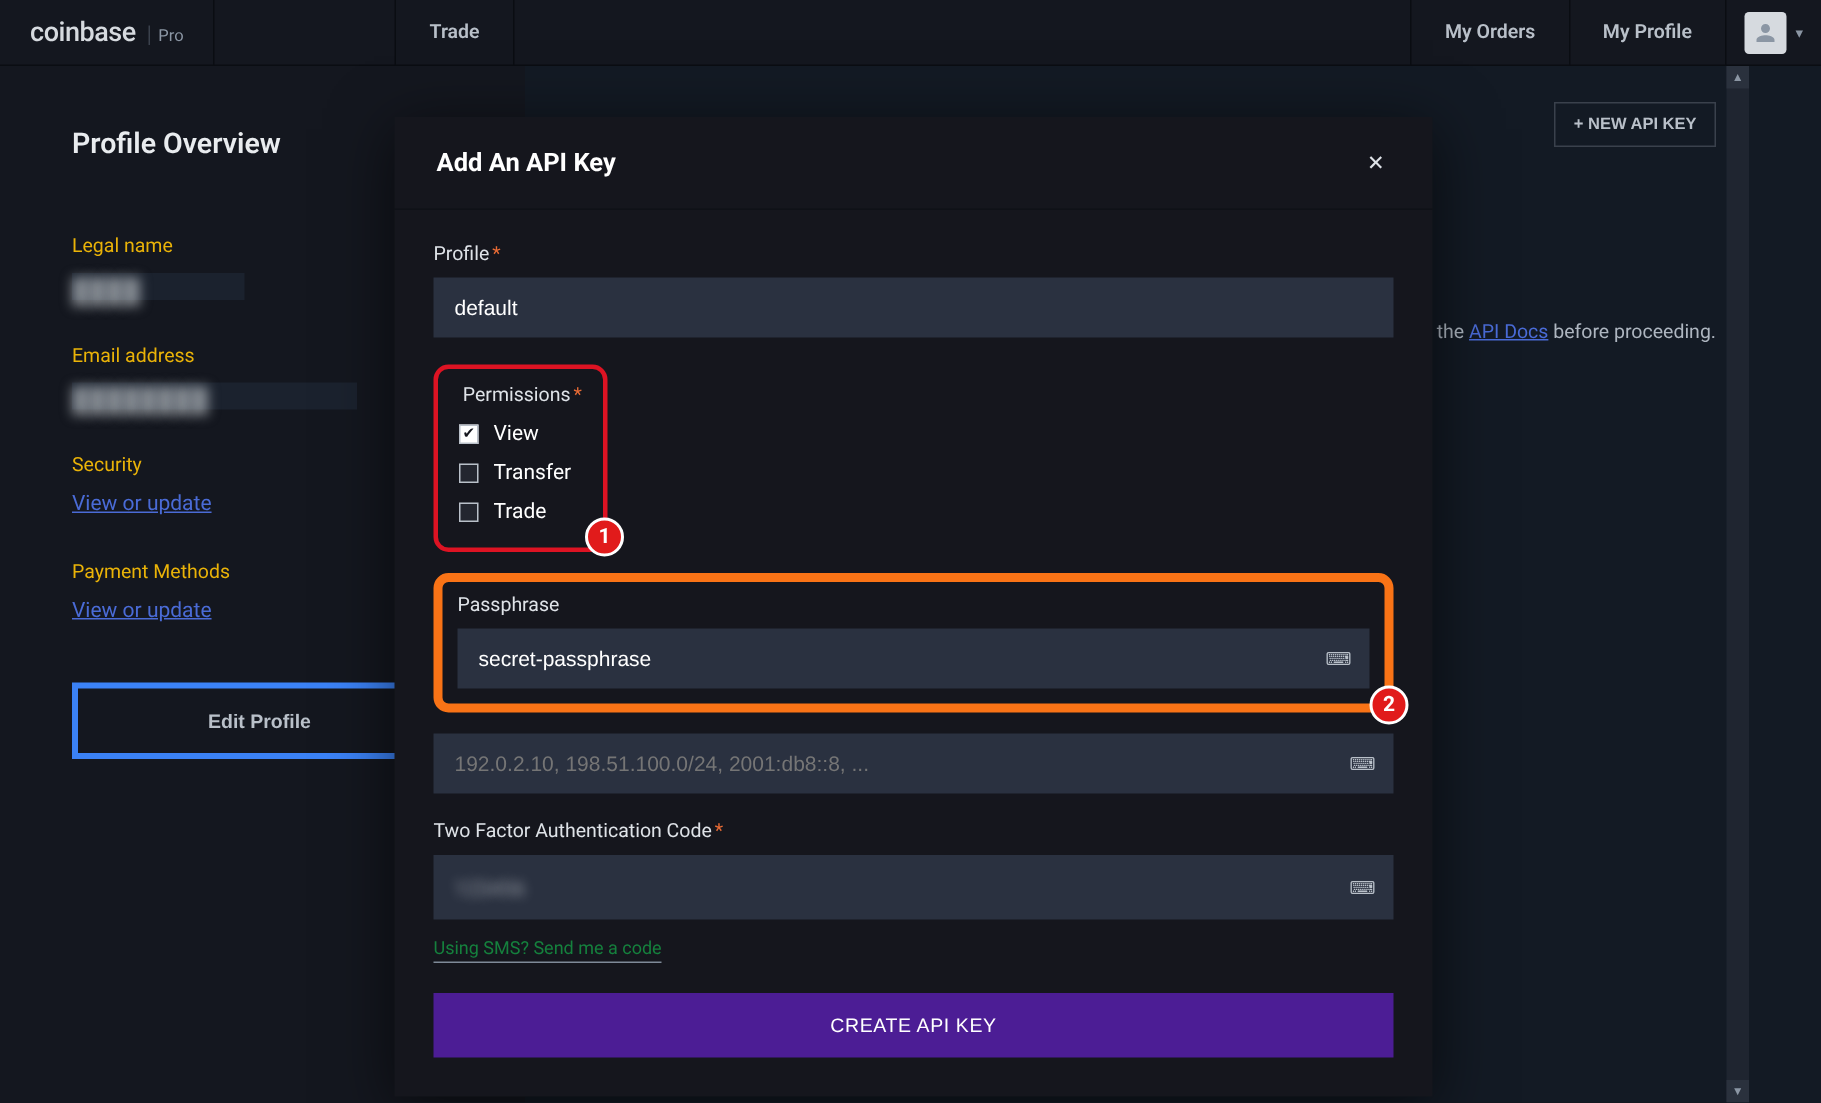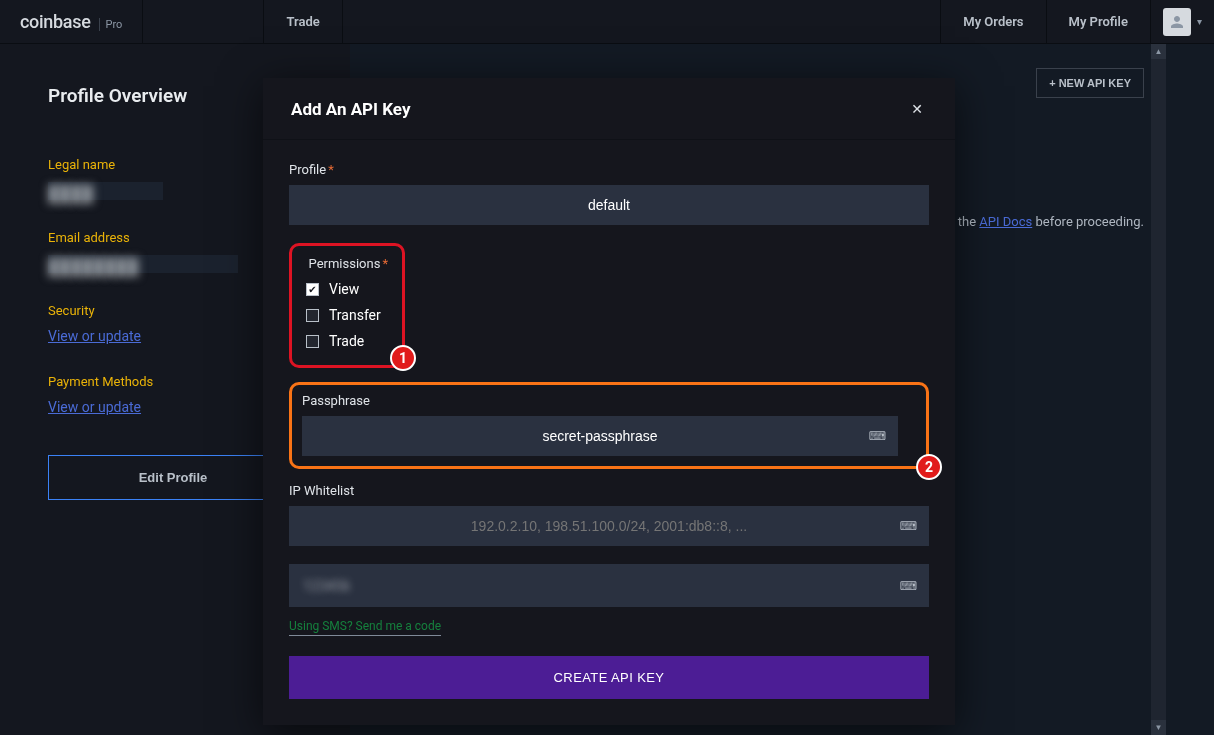--- a/index.html
+++ b/index.html
@@ -61,21 +61,21 @@
   color: transparent;
   text-shadow: 0 0 8px rgba(220,225,230,0.55);
   width: fit-content;
   padding: 2px 0;
   height: 18px;
 }
 .blur1 { width: 115px; }
 .blur2 { width: 190px; }
 .link-text { color: #4a6bd6; text-decoration: underline; font-size: 14px; cursor: pointer; }
 .edit-btn {
-  border: 1px solid #3b82f6;
+  border: 4px solid #3b82f6;
   background: transparent;
   color: #b9c0c9;
   font-weight: 600;
   font-size: 13px;
   padding: 14px 0;
   width: 250px;
   cursor: pointer;
   margin-top: 10px;
 }
 
@@ -151,21 +151,20 @@
 .req { color: #e86b35; margin-left: 2px; }
 .text-input {
   width: 100%;
   background: #2a3140;
   border: none;
   color: #fff;
   font-size: 14px;
   padding: 12px 14px;
   outline: none;
   position: relative;
-  text-align: center;
 }
 .form-sec { margin-bottom: 18px; position: relative; }
 
 .perm-box {
   border: 3px solid #dd1323;
   border-radius: 10px;
   padding: 10px 14px 16px 14px;
   width: 116px;
   position: relative;
 }
@@ -180,23 +179,23 @@
 
 .annot-badge {
   position: absolute;
   width: 26px; height: 26px; border-radius: 50%;
   background: #e11b1b; border: 2px solid #fff;
   color: #fff; font-weight: 700; font-size: 14px;
   display: flex; align-items: center; justify-content: center;
 }
 
 .pass-wrap {
-  border: 3px solid #f97316;
+  border: 6px solid #f97316;
   border-radius: 10px;
-  padding: 8px 28px 10px 10px;
+  padding: 8px 10px 10px 10px;
   position: relative;
 }
 
 .kbd-icon {
   position: absolute;
   right: 34px;
   top: 50%;
   transform: translateY(-50%);
   font-size: 12px;
   color: #b9c0c9;
@@ -348,29 +347,29 @@
         <div class="input-holder">
           <input class="text-input" value="secret-passphrase" style="">
           <span class="kbd-icon" style="right:12px;">⌨</span>
         </div>
         <div class="annot-badge" style="right:-16px; bottom:-14px;">2</div>
       </div>
     </div>
 
     
     <div class="form-sec">
-      <label class="form-label">IP Whitelist</label>
       <div class="input-holder">
         <input class="text-input" style="color: rgb(154, 163, 175);" placeholder="192.0.2.10, 198.51.100.0/24, 2001:db8::8, ...">
         <span class="kbd-icon" style="right:12px;">⌨</span>
       </div>
     </div>
 
     
     <div class="form-sec" style="margin-bottom:12px;">
+      <label class="form-label"><span>Two Factor Authentication Code</span><span class="req">*</span></label>
       <div class="tfa-blur input-holder">
         <span class="val">123456</span>
         <span class="kbd-icon" style="right:12px;">⌨</span>
       </div>
     </div>
 
     <div class="sms-link">Using SMS? Send me a code</div>
 
     <button class="create-btn">CREATE API KEY</button>
   </div>

